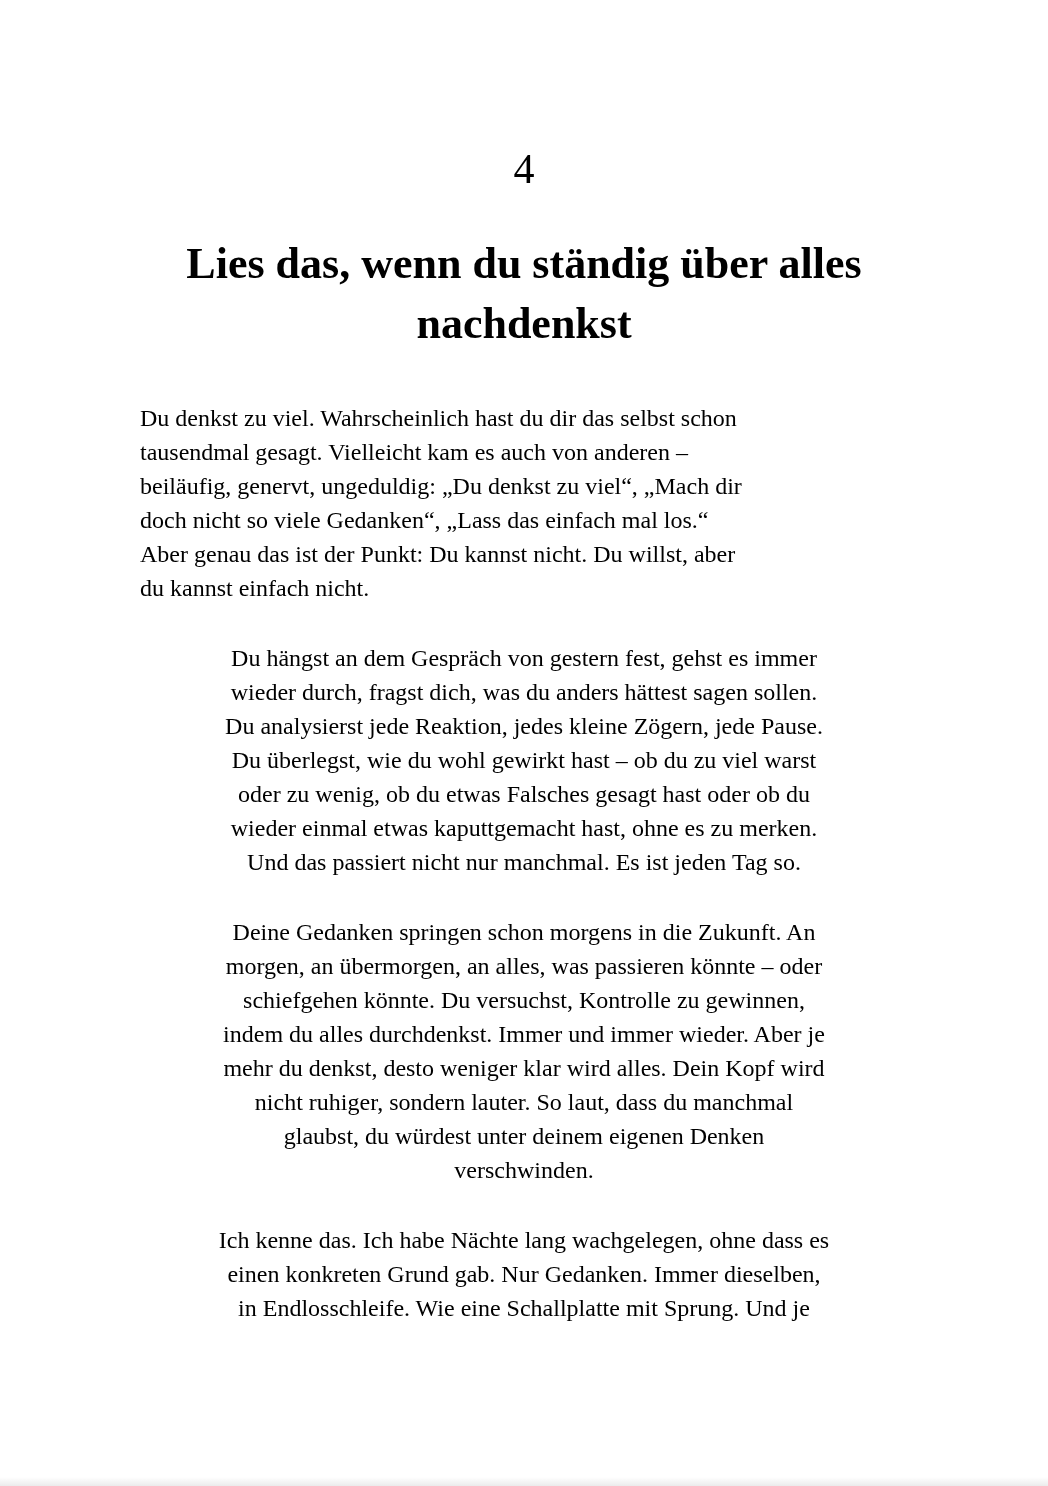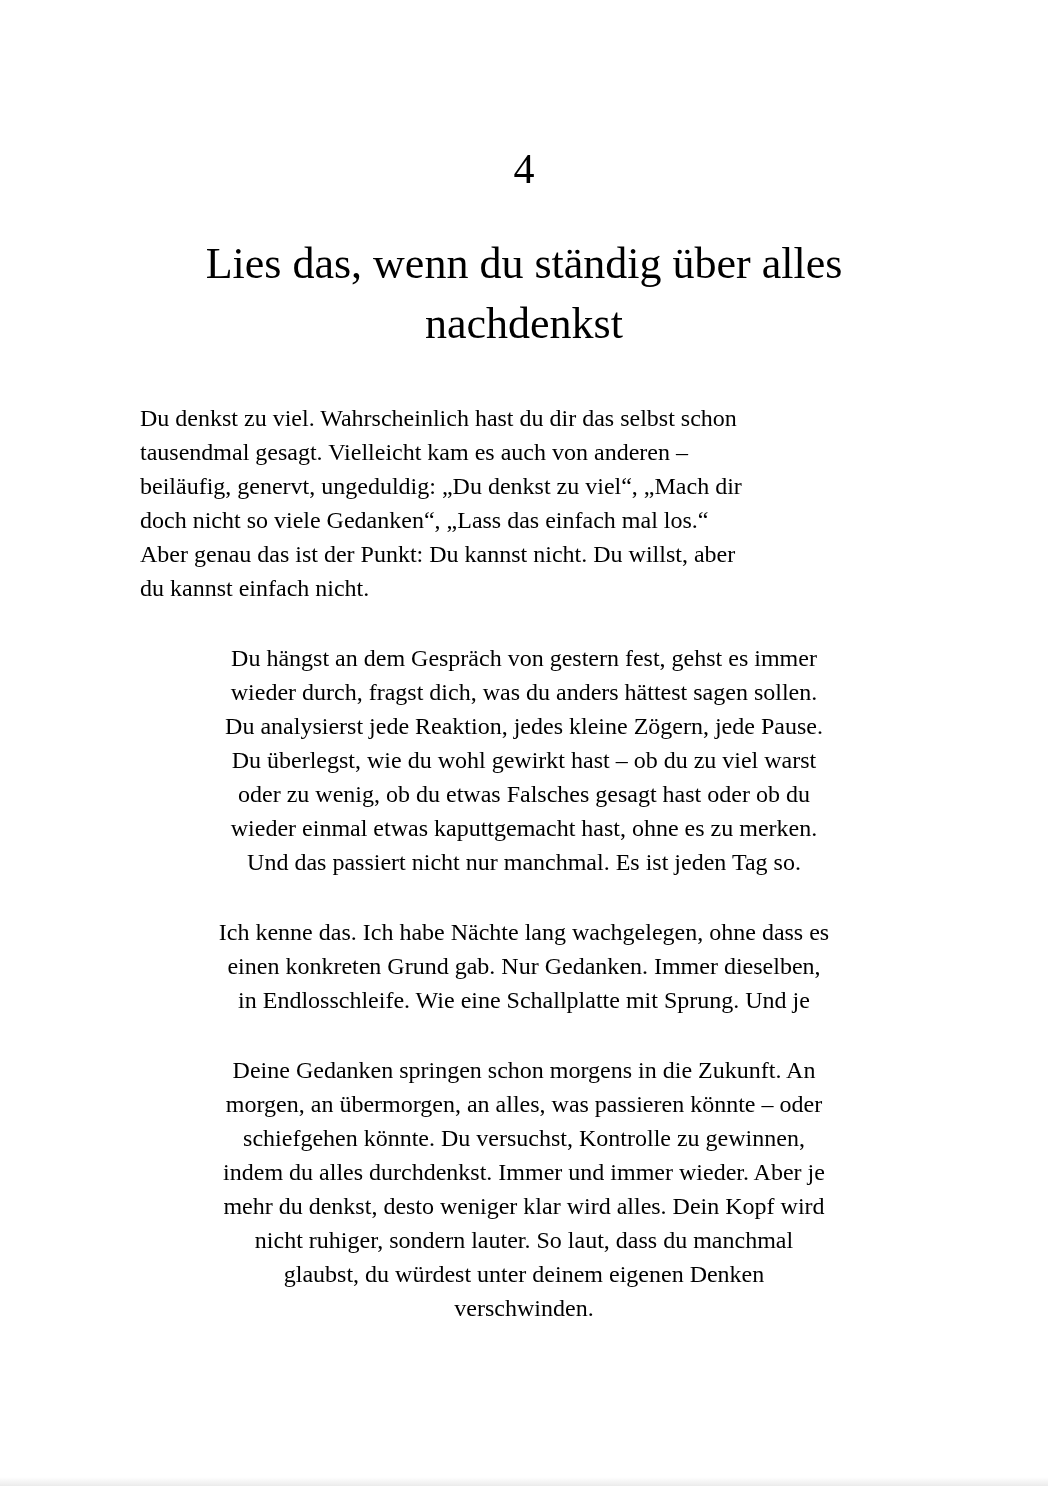--- a/index.html
+++ b/index.html
@@ -23,21 +23,21 @@
     font-size: 42px;
     line-height: 48px;
     text-align: center;
     font-weight: 400;
     letter-spacing: 0;
   }
   .chapter-title {
     margin: 41px 0 0 0;
     font-size: 44px;
     line-height: 60px;
-    font-weight: 400;
+    font-weight: 700;
     text-align: center;
     white-space: pre-line;
   }
   .body-text {
     margin-top: 47px;
     font-size: 24px;
     line-height: 34px;
   }
   .paragraph {
     margin: 0;
@@ -73,28 +73,28 @@
 doch nicht so viele Gedanken“, „Lass das einfach mal los.“
 Aber genau das ist der Punkt: Du kannst nicht. Du willst, aber
 du kannst einfach nicht.</p>
     <p class="paragraph">Du hängst an dem Gespräch von gestern fest, gehst es immer
 wieder durch, fragst dich, was du anders hättest sagen sollen.
 Du analysierst jede Reaktion, jedes kleine Zögern, jede Pause.
 Du überlegst, wie du wohl gewirkt hast – ob du zu viel warst
 oder zu wenig, ob du etwas Falsches gesagt hast oder ob du
 wieder einmal etwas kaputtgemacht hast, ohne es zu merken.
 Und das passiert nicht nur manchmal. Es ist jeden Tag so.</p>
-    <p class="paragraph">Ich kenne das. Ich habe Nächte lang wachgelegen, ohne dass es
-einen konkreten Grund gab. Nur Gedanken. Immer dieselben,
-in Endlosschleife. Wie eine Schallplatte mit Sprung. Und je</p>
     <p class="paragraph">Deine Gedanken springen schon morgens in die Zukunft. An
 morgen, an übermorgen, an alles, was passieren könnte – oder
 schiefgehen könnte. Du versuchst, Kontrolle zu gewinnen,
 indem du alles durchdenkst. Immer und immer wieder. Aber je
 mehr du denkst, desto weniger klar wird alles. Dein Kopf wird
 nicht ruhiger, sondern lauter. So laut, dass du manchmal
 glaubst, du würdest unter deinem eigenen Denken
 verschwinden.</p>
+    <p class="paragraph">Ich kenne das. Ich habe Nächte lang wachgelegen, ohne dass es
+einen konkreten Grund gab. Nur Gedanken. Immer dieselben,
+in Endlosschleife. Wie eine Schallplatte mit Sprung. Und je</p>
   </div>
 
   <div class="bottom-edge"></div>
 
 </div>
 
 </body></html>

